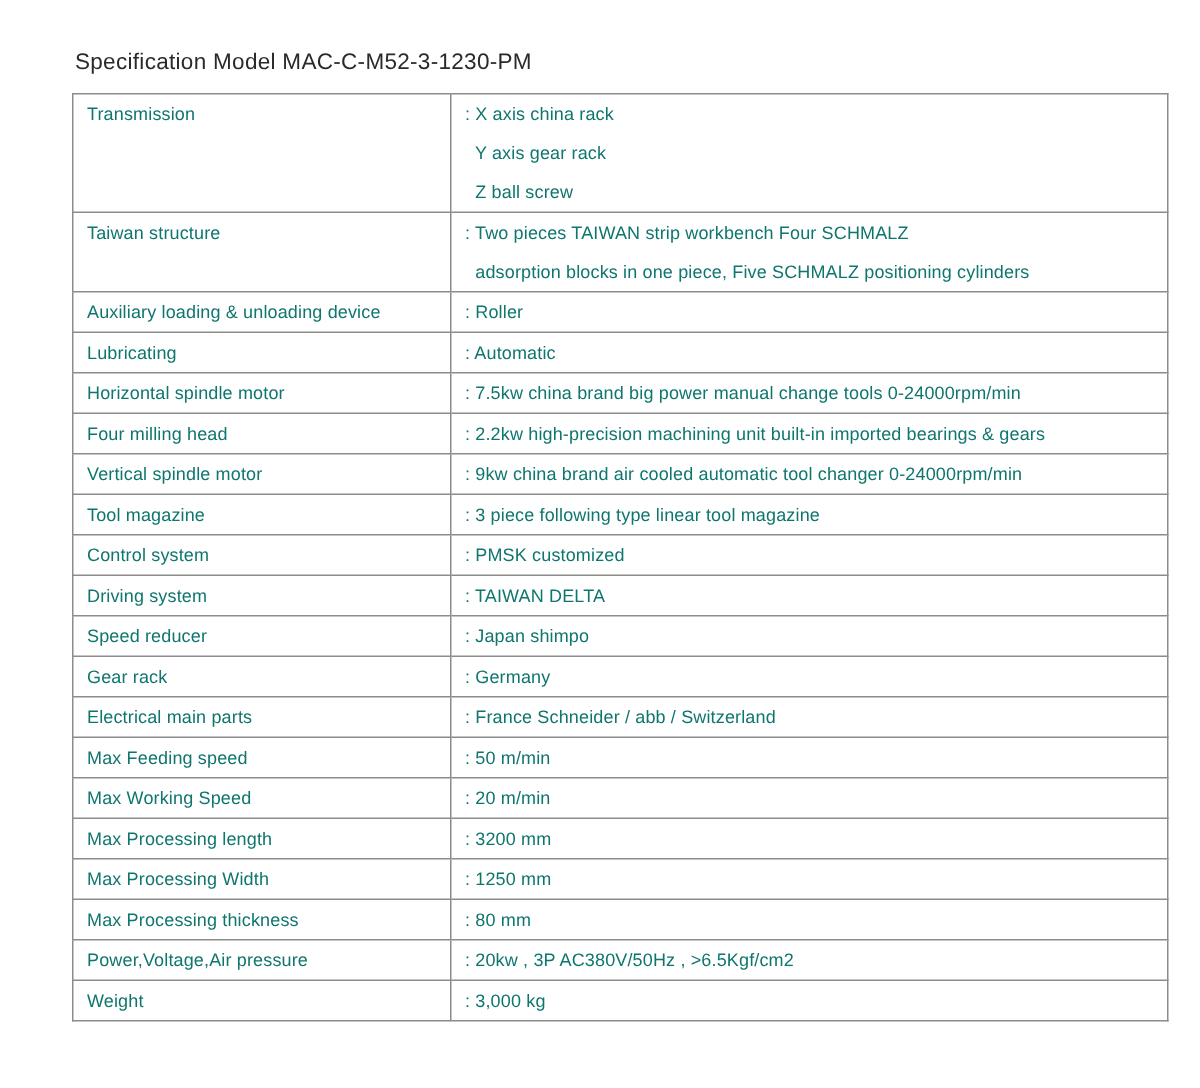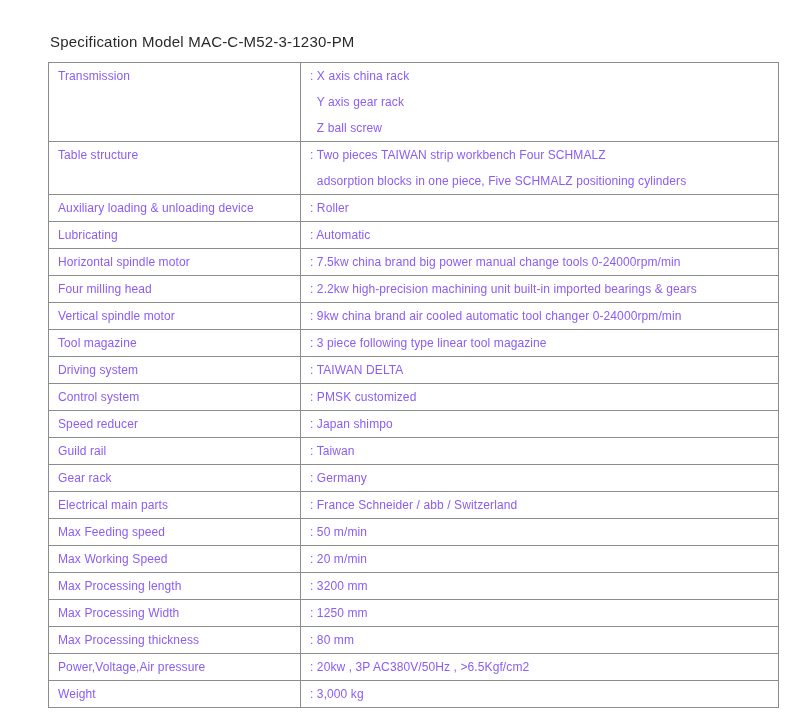--- a/index.html
+++ b/index.html
@@ -31,21 +31,21 @@
     top: 62px;
     width: 702px;
     border-collapse: collapse;
     table-layout: fixed;
   }
   table.spec td {
     border: 1px solid #8c8c8c;
     padding: 0 4px 0 9px;
     vertical-align: top;
     font-size: 12px;
-    color: #8b5cf6;
+    color: #0f766e;
     letter-spacing: 0.1px;
   }
   td.label-cell {
     width: 238px;
     line-height: 26px;
     white-space: nowrap;
     overflow: hidden;
   }
   td.value-cell {
     width: 464px;
@@ -66,21 +66,21 @@
     <tbody>
         <tr>
           <td class="label-cell">Transmission</td>
           <td class="value-cell">
             <div class="val-line">: X axis china rack</div>
             <div class="val-line">  Y axis gear rack</div>
             <div class="val-line">  Z ball screw</div>
           </td>
         </tr>
         <tr>
-          <td class="label-cell">Table structure</td>
+          <td class="label-cell">Taiwan structure</td>
           <td class="value-cell">
             <div class="val-line">: Two pieces TAIWAN strip workbench Four SCHMALZ</div>
             <div class="val-line">  adsorption blocks in one piece, Five SCHMALZ positioning cylinders</div>
           </td>
         </tr>
         <tr>
           <td class="label-cell">Auxiliary loading &amp; unloading device</td>
           <td class="value-cell">
             <div class="val-line">: Roller</div>
           </td>
@@ -109,41 +109,35 @@
             <div class="val-line">: 9kw china brand air cooled automatic tool changer 0-24000rpm/min</div>
           </td>
         </tr>
         <tr>
           <td class="label-cell">Tool magazine</td>
           <td class="value-cell">
             <div class="val-line">: 3 piece following type linear tool magazine</div>
           </td>
         </tr>
         <tr>
+          <td class="label-cell">Control system</td>
+          <td class="value-cell">
+            <div class="val-line">: PMSK customized</div>
+          </td>
+        </tr>
+        <tr>
           <td class="label-cell">Driving system</td>
           <td class="value-cell">
             <div class="val-line">: TAIWAN DELTA</div>
           </td>
         </tr>
         <tr>
-          <td class="label-cell">Control system</td>
-          <td class="value-cell">
-            <div class="val-line">: PMSK customized</div>
-          </td>
-        </tr>
-        <tr>
           <td class="label-cell">Speed reducer</td>
           <td class="value-cell">
             <div class="val-line">: Japan shimpo</div>
-          </td>
-        </tr>
-        <tr>
-          <td class="label-cell">Guild rail</td>
-          <td class="value-cell">
-            <div class="val-line">: Taiwan</div>
           </td>
         </tr>
         <tr>
           <td class="label-cell">Gear rack</td>
           <td class="value-cell">
             <div class="val-line">: Germany</div>
           </td>
         </tr>
         <tr>
           <td class="label-cell">Electrical main parts</td>

